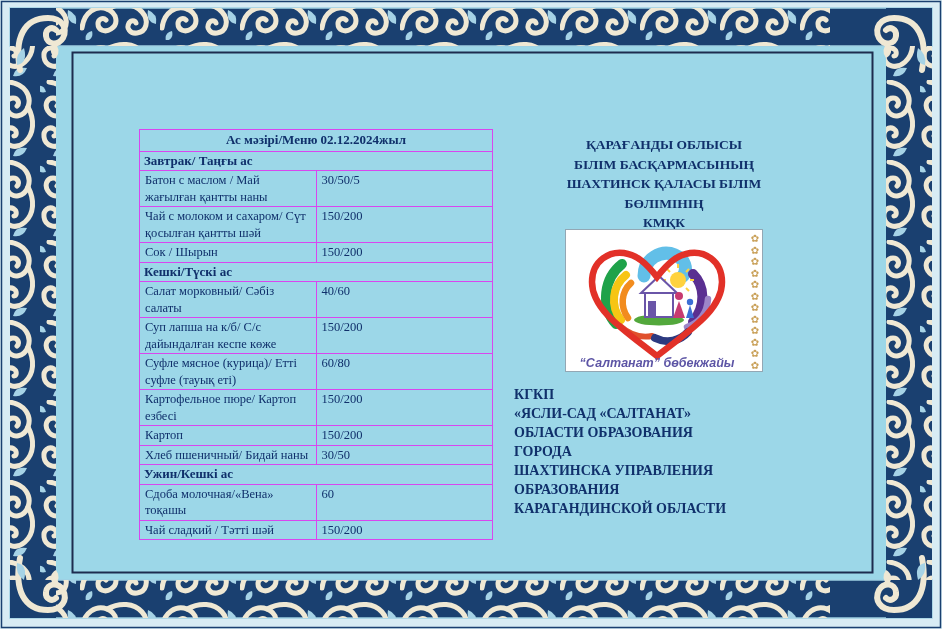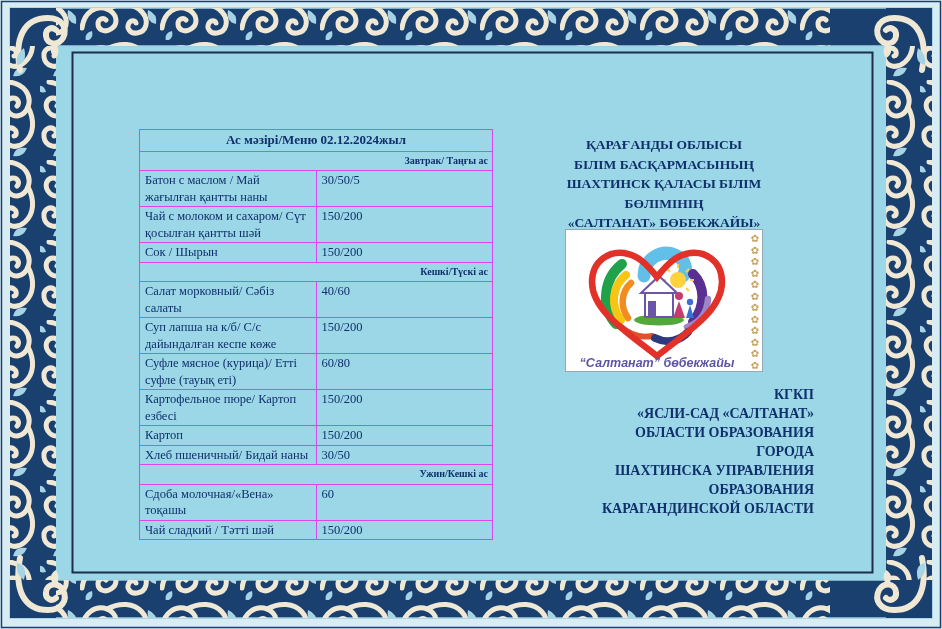--- a/index.html
+++ b/index.html
@@ -6,28 +6,28 @@
   .canvas{position:relative;width:942px;height:629px;overflow:hidden;
           font-family:"Liberation Serif",serif;color:#10306b;}
   .frame-svg{position:absolute;left:0;top:0;}
 
   
   .menu{position:absolute;left:139px;top:129px;width:354px;border-collapse:collapse;
         table-layout:fixed;}
   .menu td{border:1px solid #d946ef;padding:1px 5px;font-size:12.5px;line-height:16.5px;
            color:#10306b;vertical-align:top;overflow:hidden;}
   .menu .title-cell{font-weight:bold;text-align:center;font-size:13px;padding:2px 4px;}
-  .menu .section-cell{font-weight:bold;text-align:right;font-size:10px;padding:1px 4px;}
+  .menu .section-cell{font-weight:bold;text-align:left;font-size:13px;padding:1px 4px;}
   .menu .name-cell{width:282px;}
   .menu .portion-cell{width:70px;}
 
   
   .org-header{position:absolute;left:514px;top:103px;width:300px;text-align:center;
               font-weight:bold;font-size:13.5px;line-height:19.5px;color:#10306b;margin-top:32px;}
-  .org-footer{position:absolute;left:514px;top:385px;width:300px;text-align:right;
+  .org-footer{position:absolute;left:514px;top:385px;width:300px;text-align:left;
               font-weight:bold;font-size:14px;line-height:19px;color:#10306b;}
 
   .logo-box{position:absolute;left:565px;top:229px;width:198px;height:143px;
             background:#ffffff;border:1px solid #93a7b4;box-sizing:border-box;
             display:flex;flex-direction:row;}
   .logo-svg{flex:0 0 182px;height:141px;}
   .flower-strip{flex:1;width:14px;color:#c9a058;font-size:10px;line-height:11.5px;
                 word-break:break-all;text-align:center;padding-top:3px;overflow:hidden;
                 font-family:"DejaVu Sans",sans-serif;}
   .logo-caption{font-family:"Liberation Sans",sans-serif;font-style:italic;font-weight:bold;}
@@ -144,21 +144,20 @@
       <td class="portion-cell">150/200</td>
     </tr>
   </tbody>
     </table>
 
   <div class="org-header">
     <div>ҚАРАҒАНДЫ ОБЛЫСЫ</div>
     <div>БІЛІМ БАСҚАРМАСЫНЫҢ</div>
     <div>ШАХТИНСК ҚАЛАСЫ БІЛІМ</div>
     <div>БӨЛІМІНІҢ</div>
-    <div>«САЛТАНАТ» БӨБЕКЖАЙЫ»</div>
     <div>КМҚК</div>
   </div>
 
   <div class="logo-box">
     <svg class="logo-svg" viewBox="0 0 182 141" aria-hidden="true">
 
       <path d="M56,34 C38,48 34,76 50,94" fill="none" stroke="#1fa24a" stroke-width="10" stroke-linecap="round"></path>
       <path d="M60,45 C46,56 44,76 55,90" fill="none" stroke="#f7c514" stroke-width="8" stroke-linecap="round"></path>
       <path d="M65,53 C55,62 54,77 62,88" fill="none" stroke="#f28c1e" stroke-width="6.5" stroke-linecap="round"></path>
       <path d="M54,96 C64,105 76,108 86,106" fill="none" stroke="#e0512d" stroke-width="6" stroke-linecap="round"></path>

